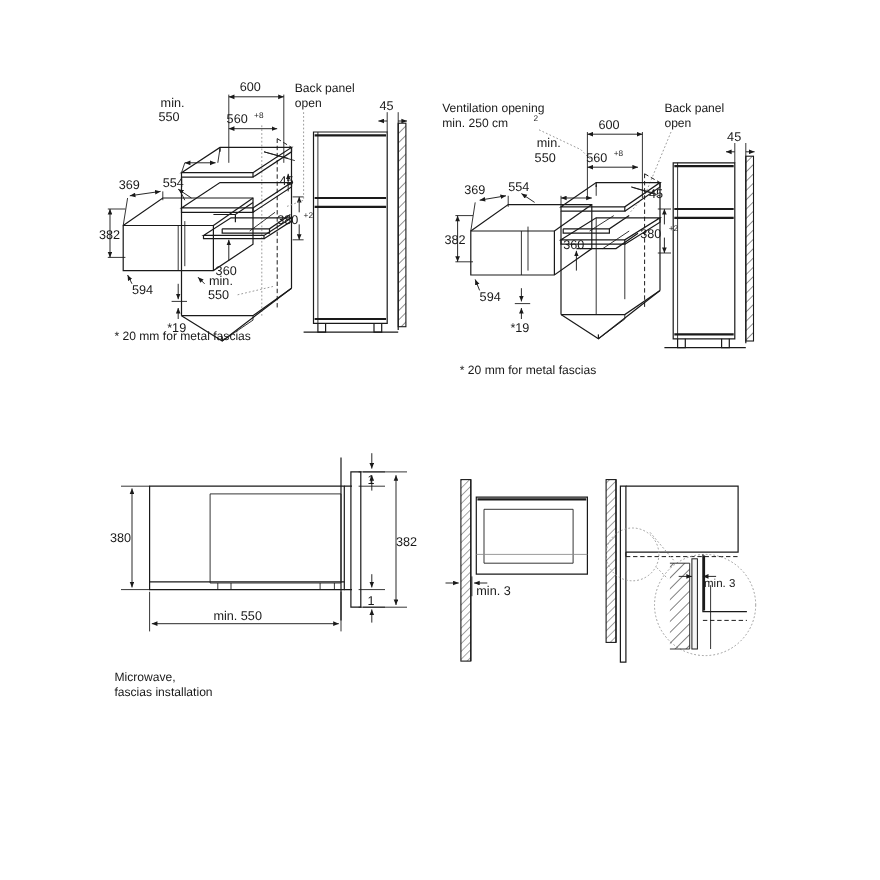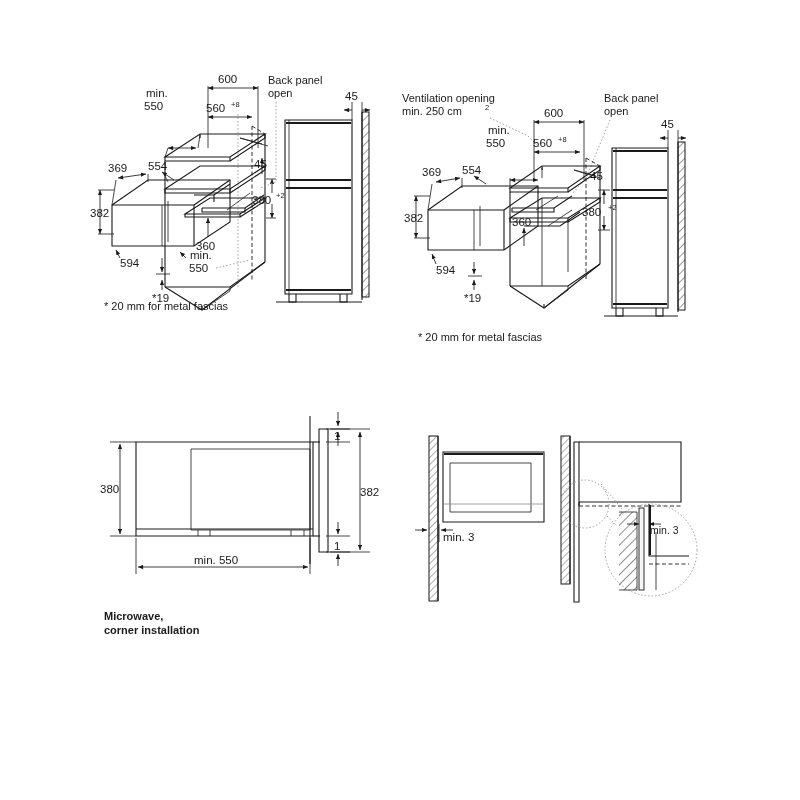--- a/index.html
+++ b/index.html
@@ -352,26 +352,26 @@
   <path class="ln-t" d="M228,148 L252,148"></path>
   <text class="dimtxt" x="236" y="146">1</text>
 
   <path class="dim" d="M40,163 L210,163" marker-start="url(#ar3s)" marker-end="url(#ar3)"></path>
   <path class="ln-t" d="M38,134 L38,170"></path>
   <path class="ln-t" d="M212,134 L212,170"></path>
   <text class="dimtxt" x="96" y="160">min. 550</text>
 </svg>
 </div>
 
-<div class="panel" style="left:104px;top:609px;line-height:14px;font-weight:bold;">
+<div class="panel" style="left:104px;top:609px;line-height:14px;">
   <div class="capt">Microwave,</div>
-  <div class="capt">corner installation</div>
-</div>
-
-<div class="panel" style="left:413px;top:424px;">
+  <div class="capt">fascias installation</div>
+</div>
+
+<div class="panel" style="left:403px;top:424px;">
 <svg width="310" height="195" viewBox="0 0 310 195">
   <defs>
     <pattern id="hatchC" width="5" height="5" patternTransform="rotate(45)" patternUnits="userSpaceOnUse">
       <line x1="0" y1="0" x2="0" y2="5" stroke="#4a4a4a" stroke-width="0.9"></line>
     </pattern>
     <pattern id="hatchD" width="7" height="7" patternTransform="rotate(45)" patternUnits="userSpaceOnUse">
       <line x1="0" y1="0" x2="0" y2="7" stroke="#2e2e2e" stroke-width="1.1"></line>
     </pattern>
     <marker id="ar4" markerWidth="7" markerHeight="7" refX="6" refY="2.5" orient="auto">
       <path d="M0,0 L6,2.5 L0,5 z" fill="#1a1a1a"></path>

